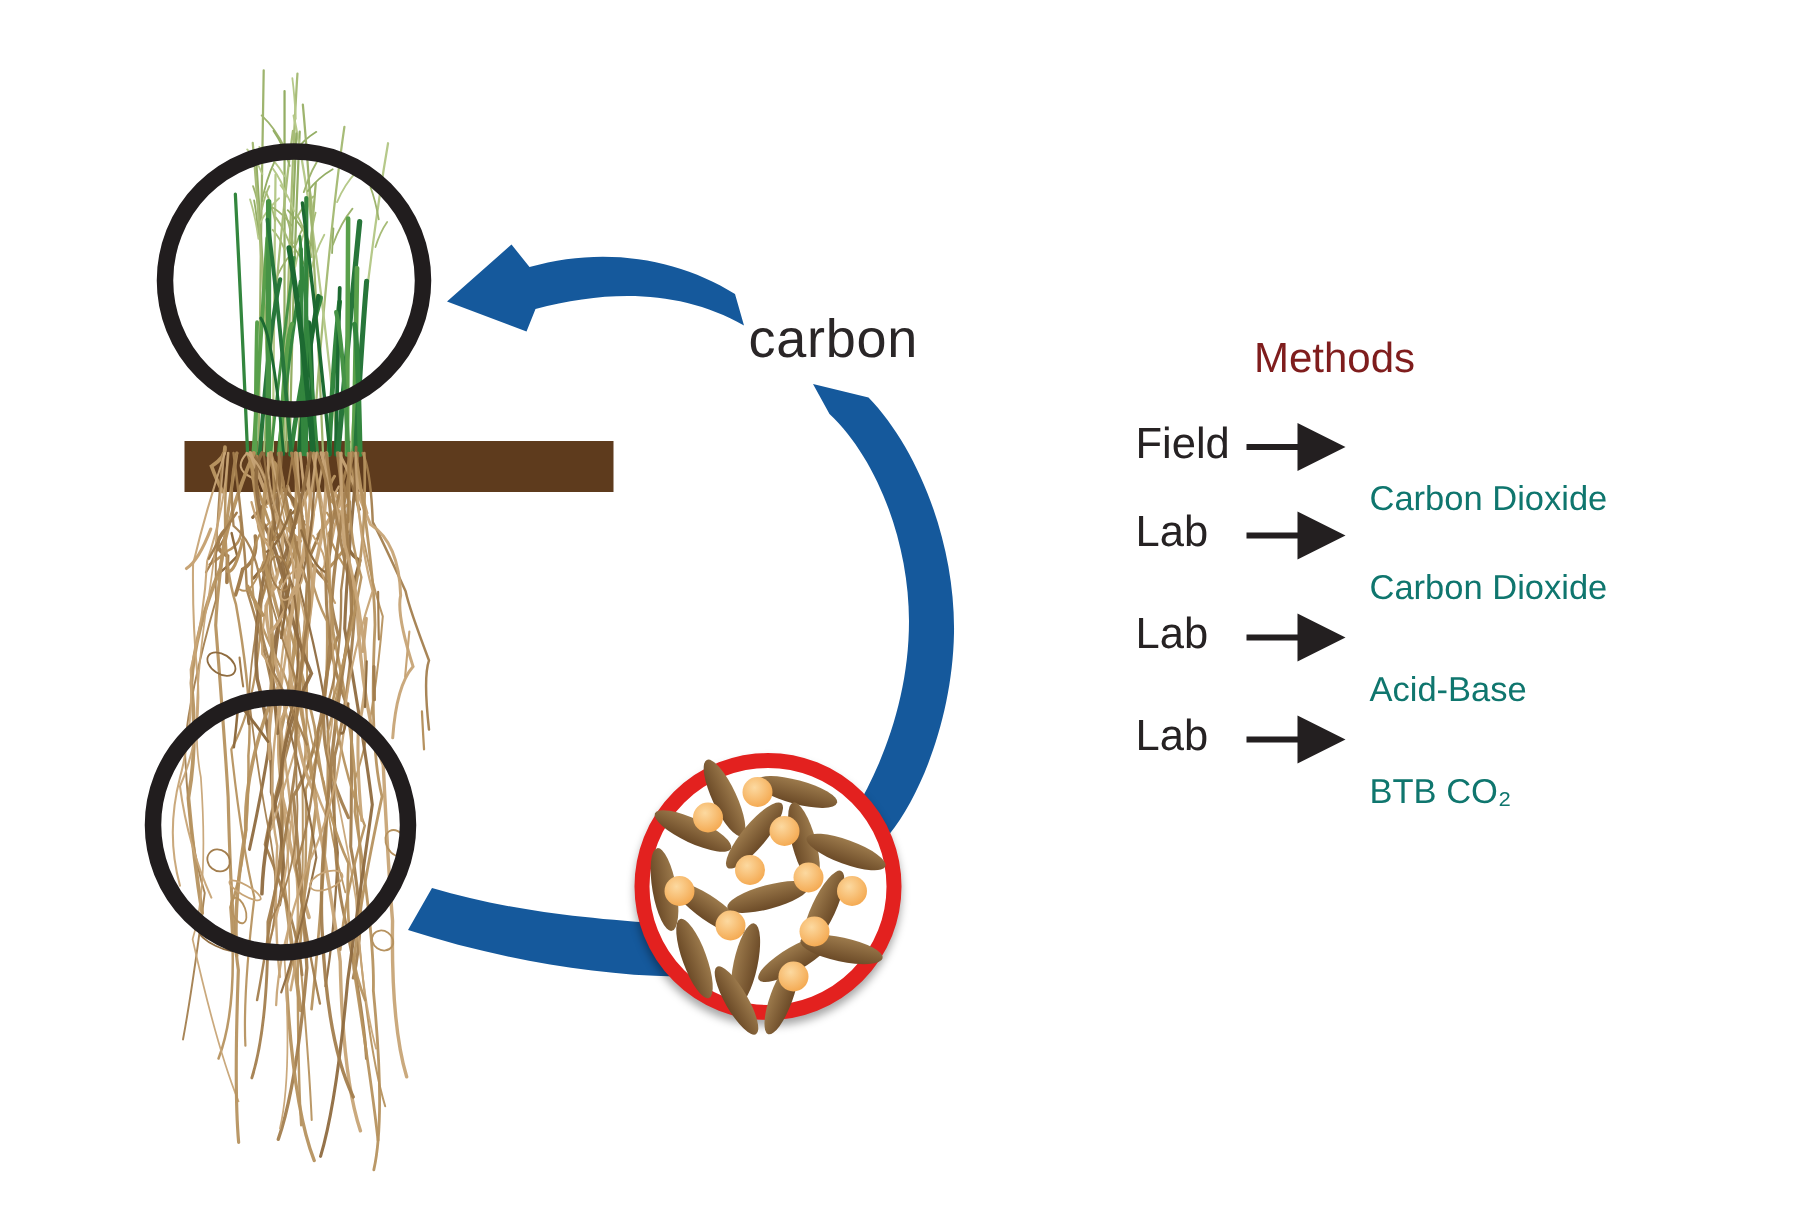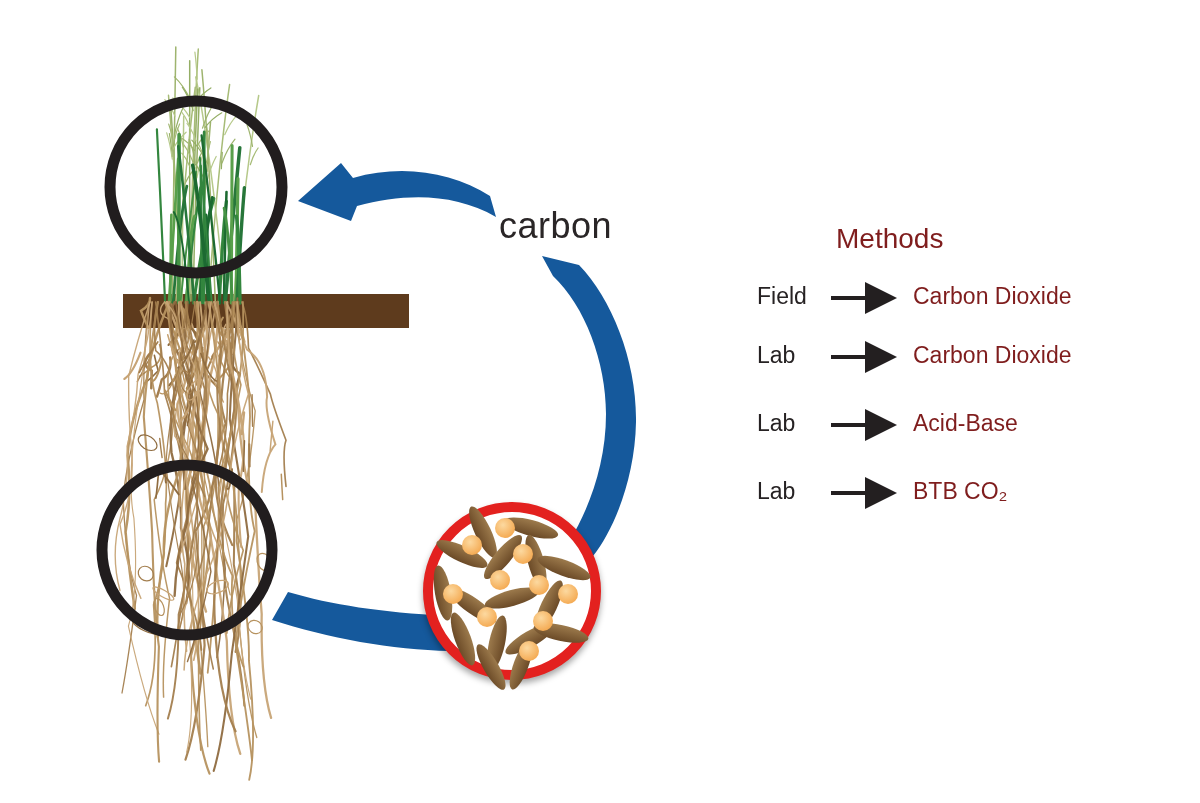--- a/index.html
+++ b/index.html
@@ -7,22 +7,22 @@
   .stage{position:relative;width:1200px;height:803px;background:#ffffff;}
   svg.diagram{position:absolute;left:0;top:0;}
   .carbon-label{
     position:absolute;left:499px;top:206px;
     font-size:36px;line-height:40px;color:#2a2627;letter-spacing:0.5px;
   }
   .legend-title{
     position:absolute;left:836px;top:224px;
     font-size:28px;line-height:30px;color:#7f1d1d;
   }
-  .m-src{position:absolute;left:757px;font-size:23px;line-height:27px;color:#262223;}
-  .m-val{position:absolute;left:913px;font-size:23px;line-height:27px;color:#7f1d1d;}
+  .m-src{position:absolute;left:757px;font-size:29px;line-height:27px;color:#262223;}
+  .m-val{position:absolute;left:913px;font-size:23px;line-height:27px;color:#0f766e;margin-top:36px;}
   .m-arrow{position:absolute;left:830px;width:68px;height:34px;}
   .r0s{top:283px}.r1s{top:342px}.r2s{top:410px}.r3s{top:478px}
   .r0a{top:281px}.r1a{top:340px}.r2a{top:408px}.r3a{top:476px}
 </style>
 </head>
 <body>
 
 <div class="stage">
 
   <svg class="diagram" width="1200" height="803" viewBox="0 0 1200 803" xmlns="http://www.w3.org/2000/svg">

